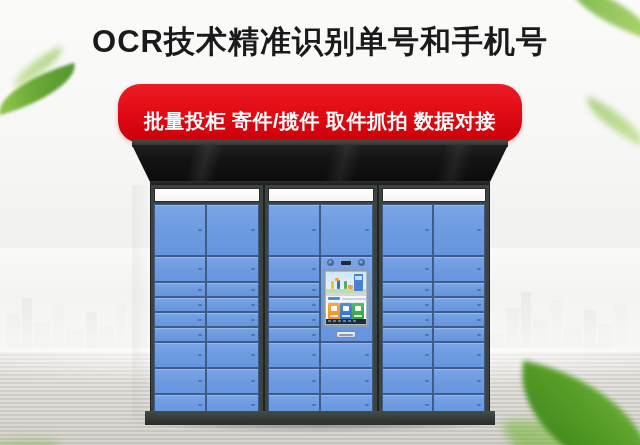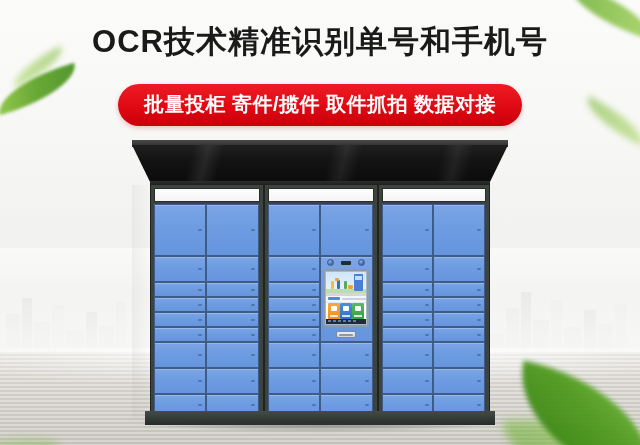--- a/index.html
+++ b/index.html
@@ -109,21 +109,21 @@
     white-space:nowrap;
   }
   .pill-wrap{
     position:absolute;left:0;top:84px;width:640px;text-align:center;
   }
   .pill{
     display:inline-block;
     background:linear-gradient(180deg,#ed1c24 0%,#e00a14 52%,#c90009 100%);
     color:#ffffff;
     font-size:20px;font-weight:bold;
-    padding:7px 26px 8px;
+    padding:24px 26px 8px;
     border-radius:22px;
     letter-spacing:.5px;
     white-space:nowrap;
     box-shadow:0 2px 5px rgba(150,0,0,.22);
   }
 
   
   #cabinet{position:absolute;left:132px;top:140px;width:376px;height:285px;}
 
   .canopy-top{

